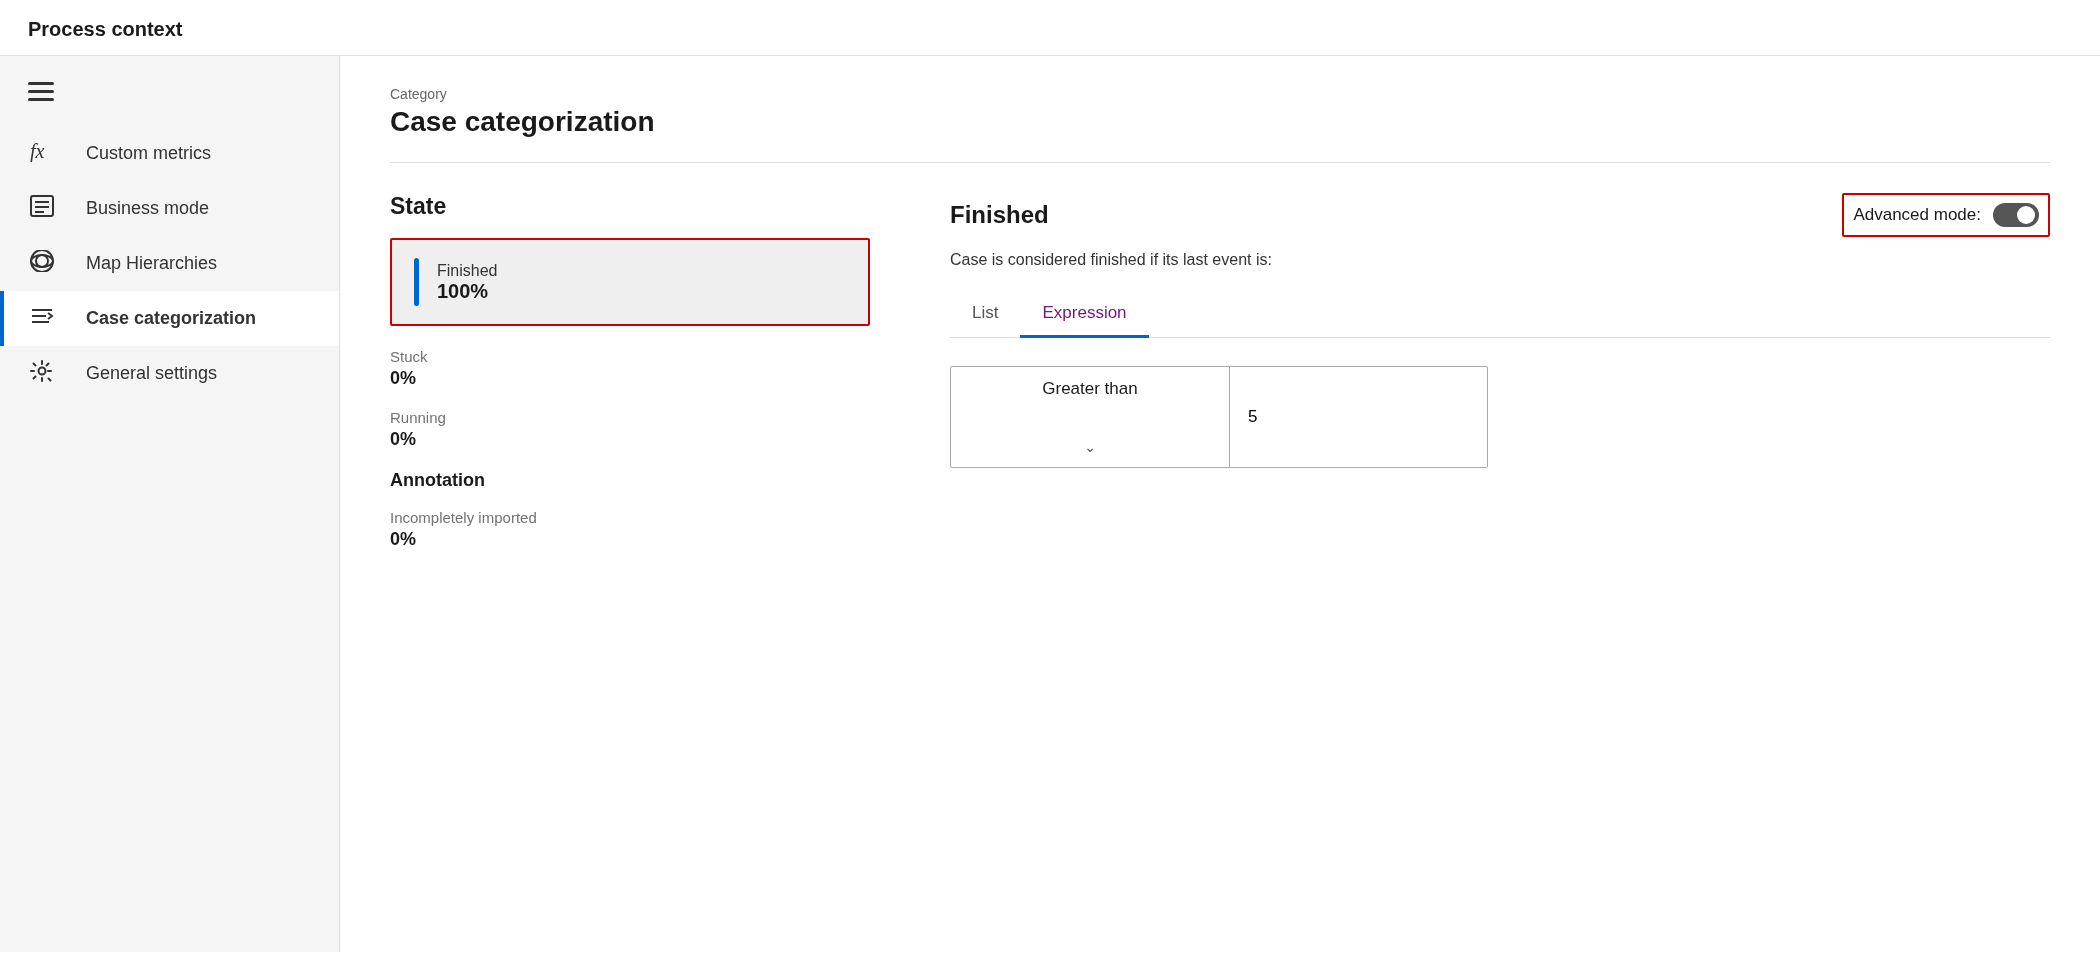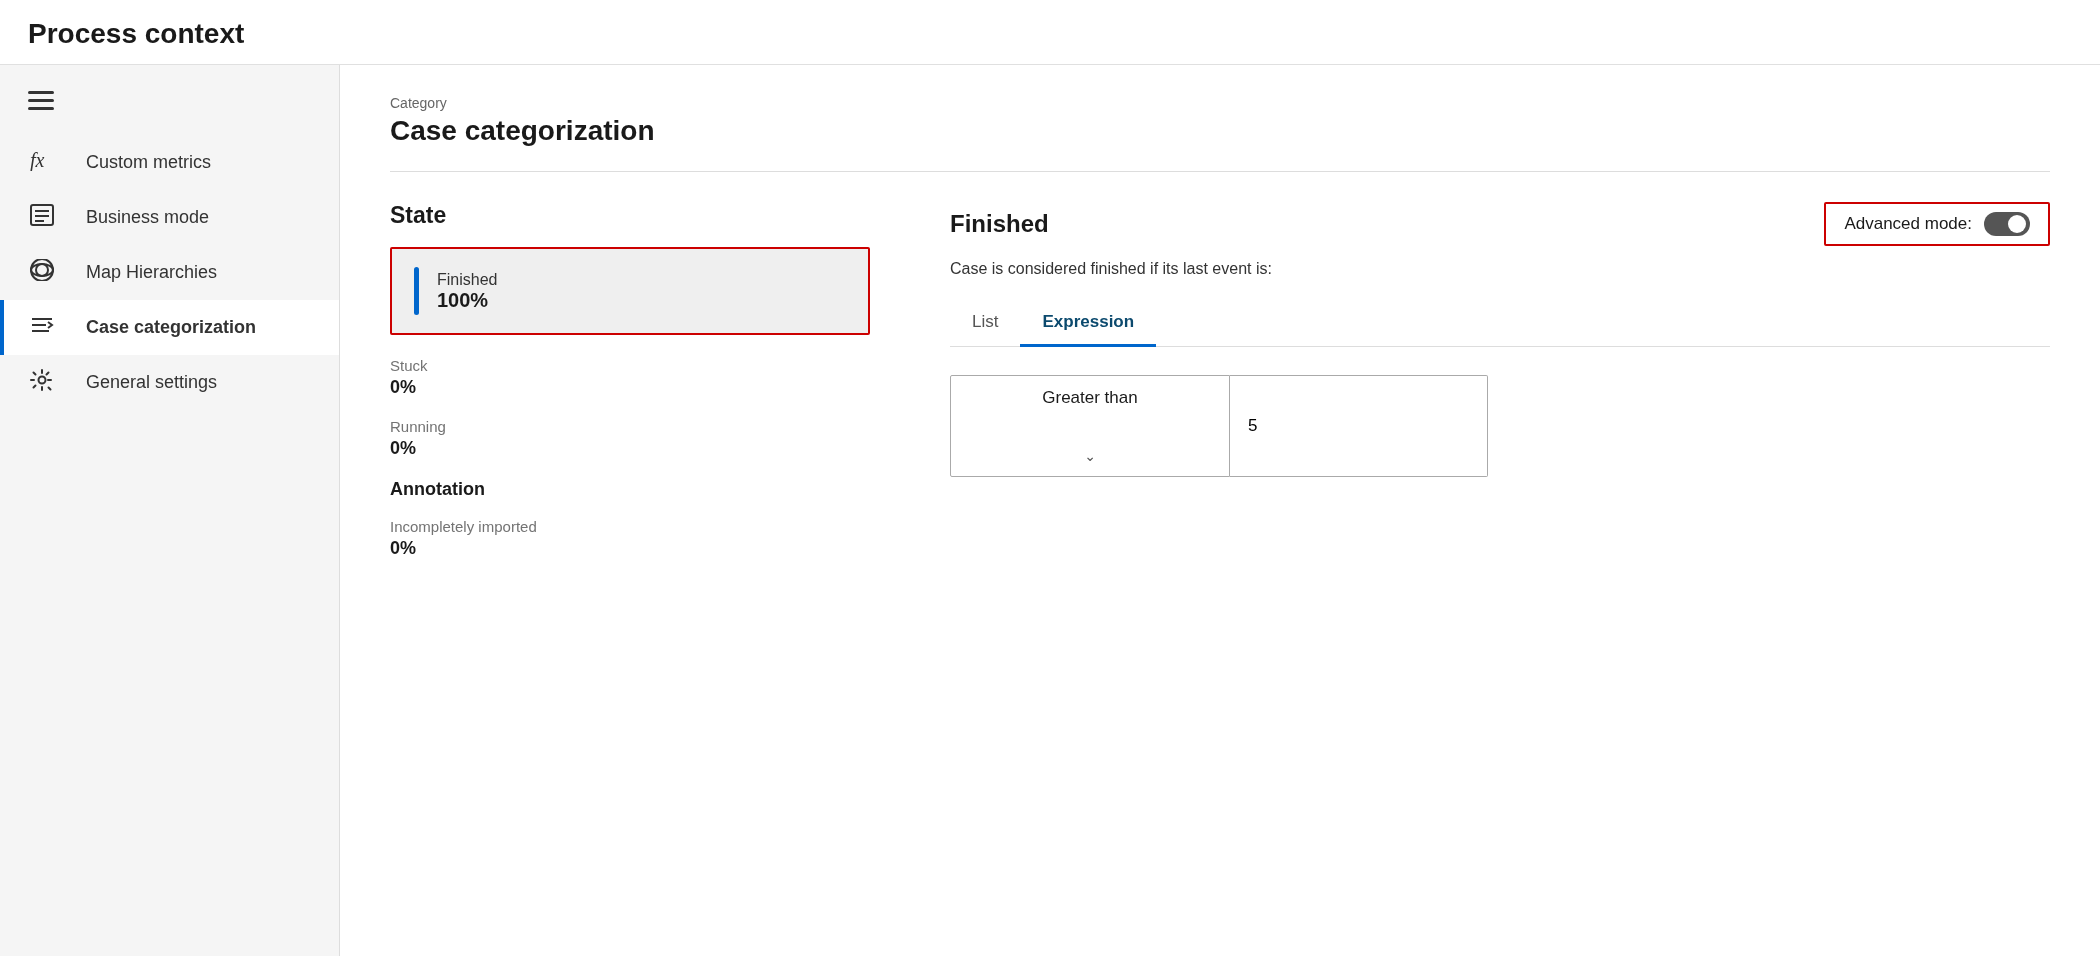--- a/index.html
+++ b/index.html
@@ -12,21 +12,21 @@
       overflow: hidden;
     }
 
     .app-header {
       padding: 18px 28px 14px 28px;
       border-bottom: 1px solid #e0e0e0;
       background: #fff;
     }
 
     .app-title {
-      font-size: 28px;
+      font-size: 20px;
       font-weight: 600;
       color: #1a1a1a;
     }
 
     .main-layout {
       display: flex;
       height: calc(956px - 60px);
     }
 
     
@@ -180,21 +180,21 @@
       margin-bottom: 14px;
     }
 
     .finished-title {
       font-size: 24px;
       font-weight: 700;
     }
 
     .advanced-mode-box {
       border: 2px solid #cc0000;
-      padding: 8px 18px;
+      padding: 8px 9px;
       display: flex;
       align-items: center;
       gap: 12px;
       border-radius: 2px;
     }
 
     .advanced-mode-label {
       font-size: 17px;
       font-weight: 500;
     }
@@ -238,22 +238,22 @@
     .tab {
       padding: 10px 22px 12px 22px;
       font-size: 17px;
       cursor: pointer;
       color: #555;
       border-bottom: 3px solid transparent;
       margin-bottom: -1px;
     }
 
     .tab.active {
-      font-weight: 700;
-      color: #0c4a6e;
+      font-weight: 400;
+      color: #701a75;
       border-bottom: 3px solid #0066cc;
     }
 
     
     .expression-row {
       display: flex;
       gap: 0;
       align-items: stretch;
     }
 

